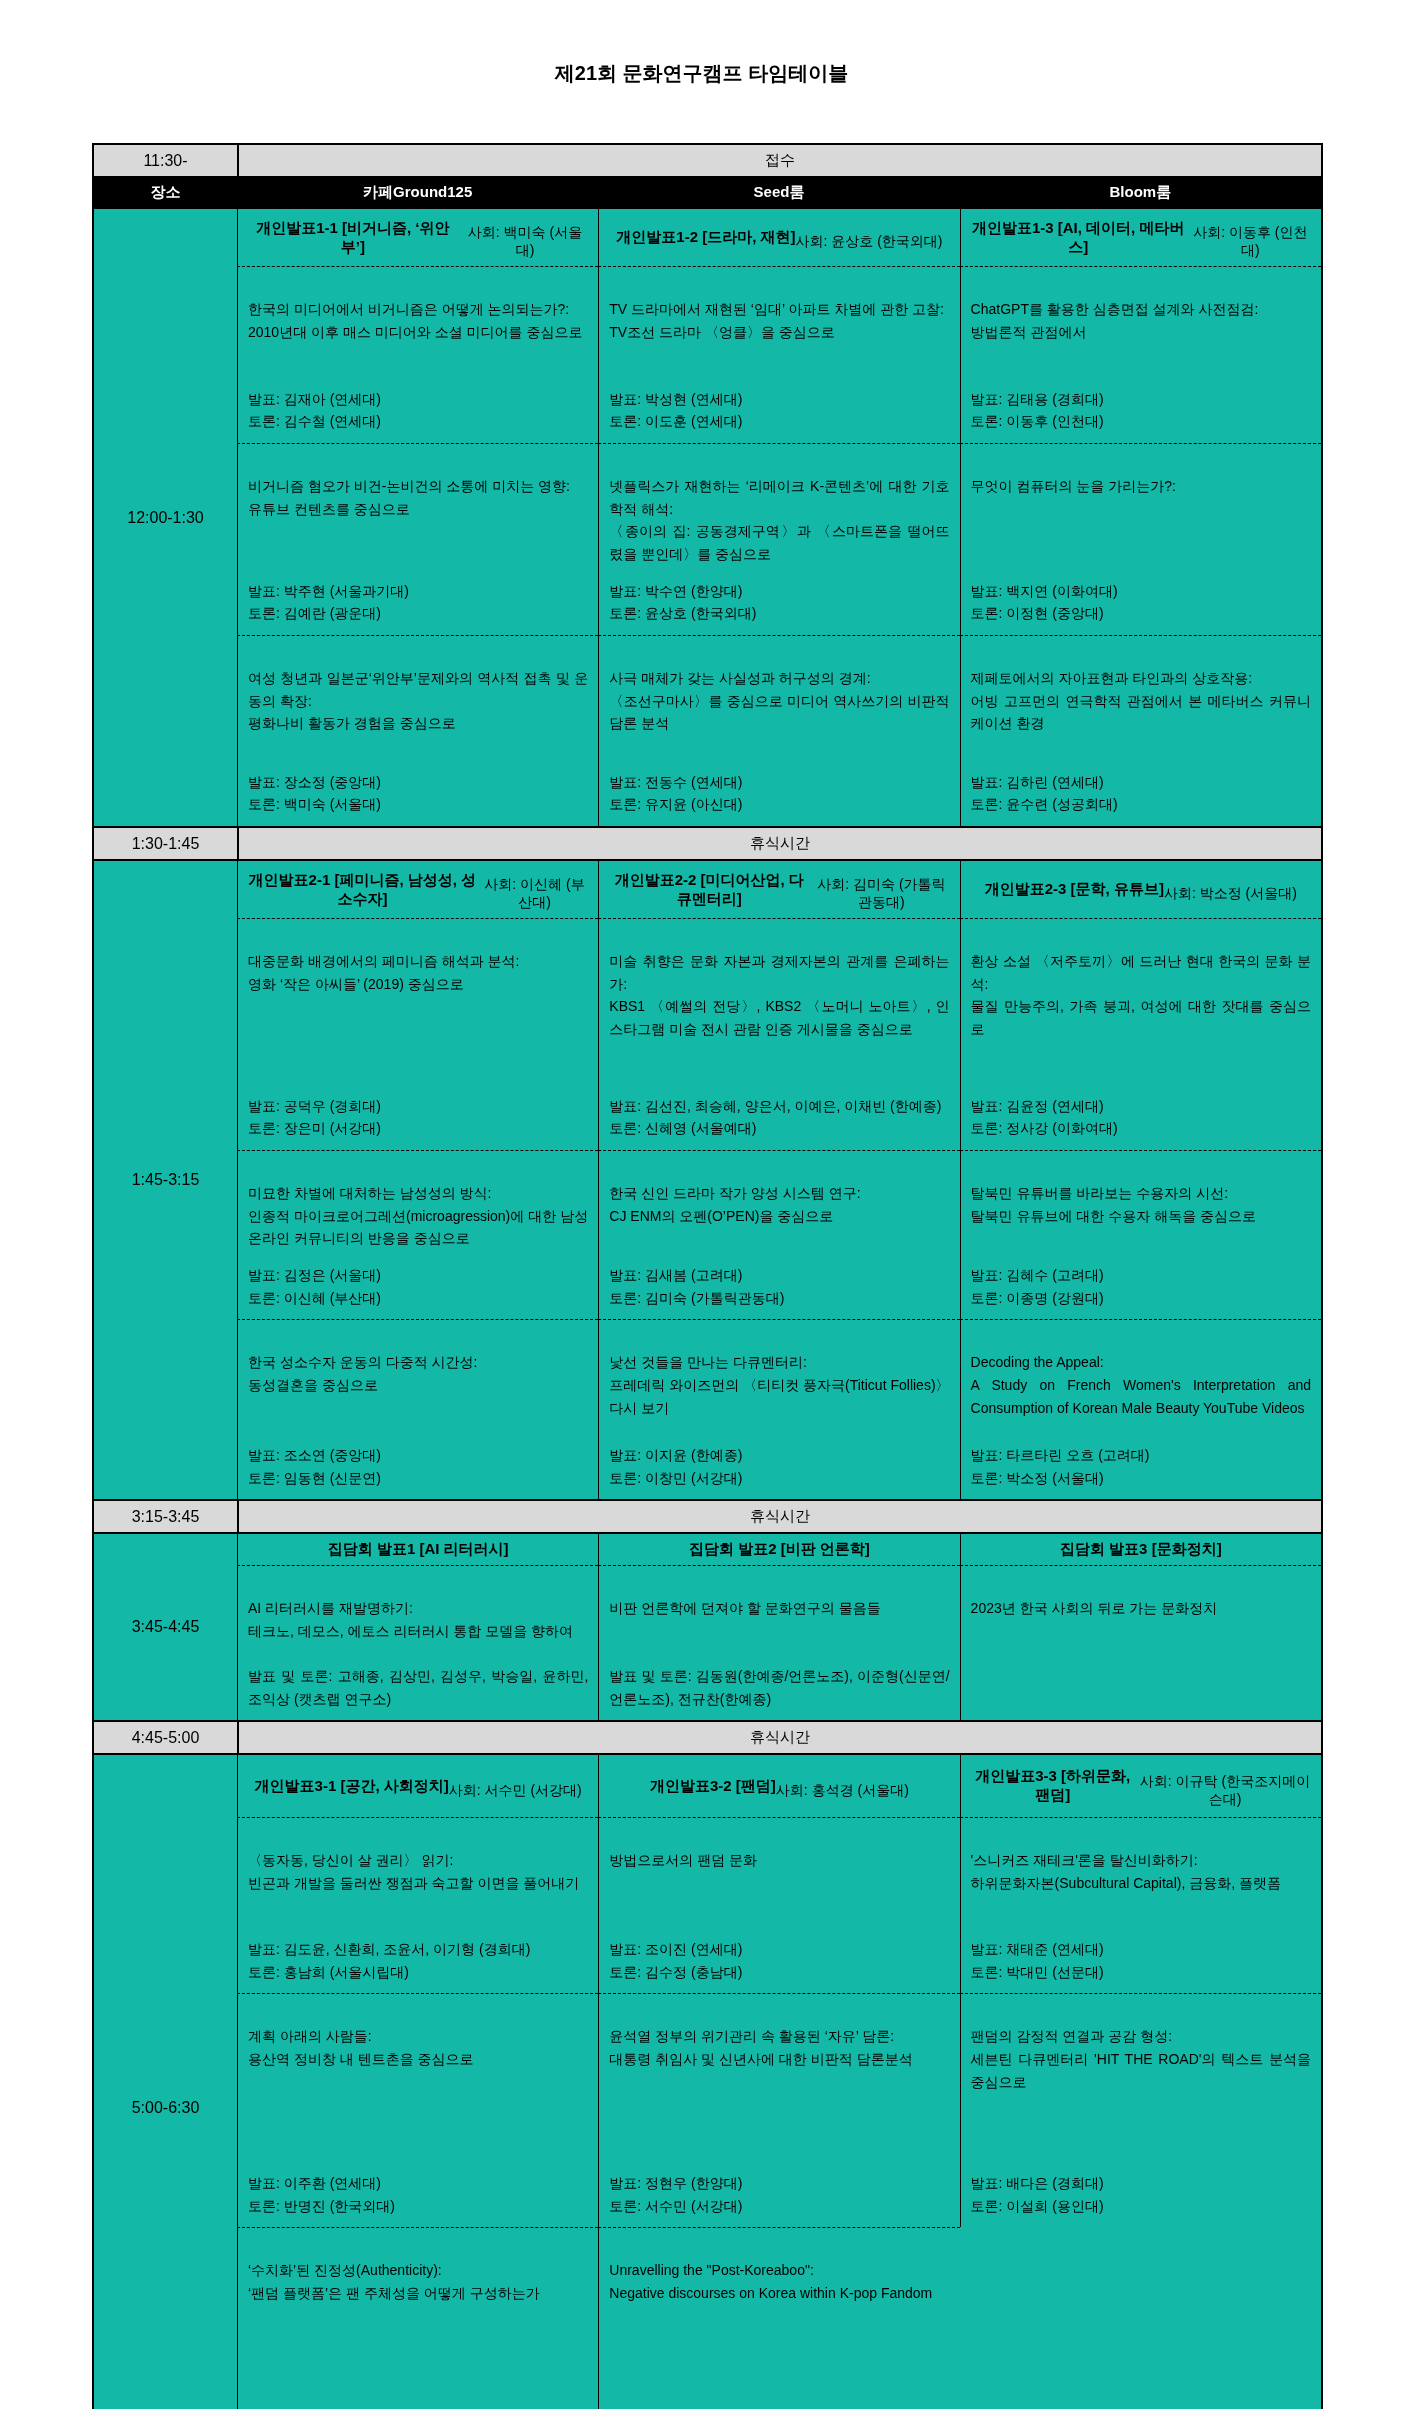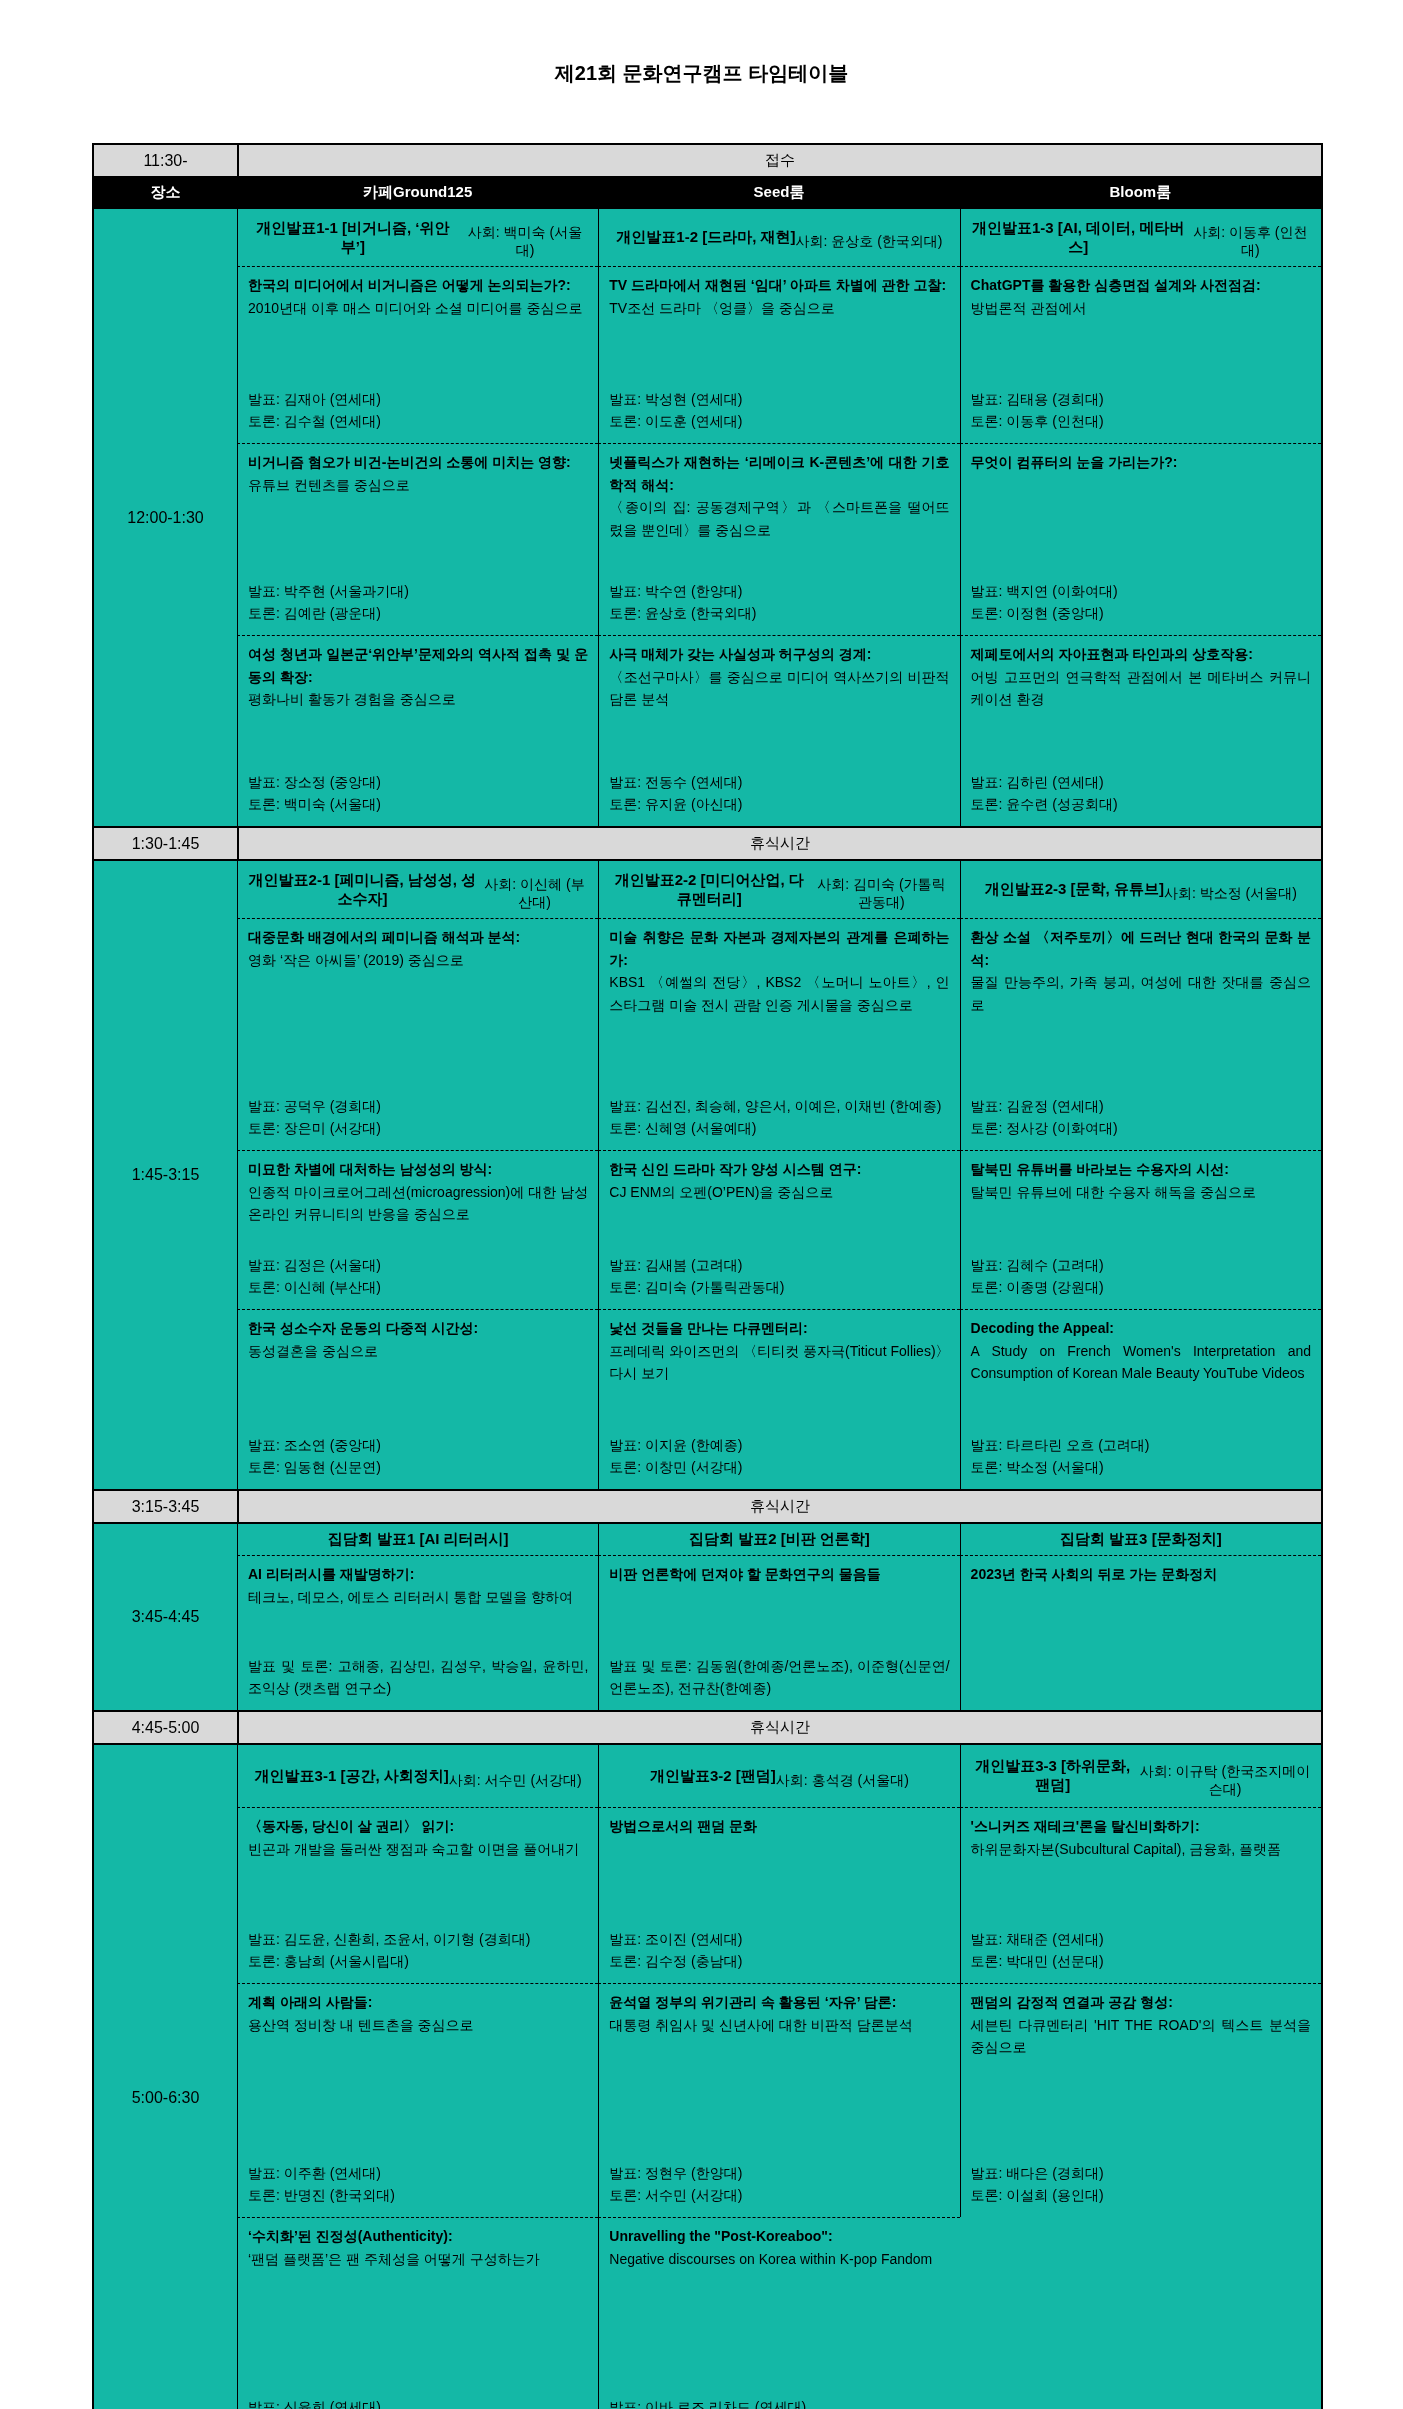--- a/index.html
+++ b/index.html
@@ -18,21 +18,21 @@
     border-left:2px solid #000;}
   .session{grid-template-columns:143px 361.3px 361.3px 1fr;}
   .session .time-cell{grid-column:1;}
   .rcell{border-left:1px solid #000;box-sizing:border-box;}
   .sess-head{display:flex;flex-direction:row;align-items:center;justify-content:center;
     text-align:center;padding:6px 8px;}
   .sess-title{font-weight:bold;font-size:15px;}
   .sess-mod{font-size:14px;margin-top:9px;}
   .talk{border-top:1px dashed #000;display:flex;flex-direction:column;
     justify-content:space-between;padding:7px 10px 10px 10px;font-size:14px;line-height:1.62;}
-  .talk-title{font-weight:bold;text-align:justify;}
+  .talk-title{font-weight:normal;text-align:justify;margin-top:24px;}
   .talk-sub{text-align:justify;}
   .talk-people{margin-top:14px;}
   .talk-people div{text-align:justify;}
   
   .s0-h{min-height:56px}.s0-t0{min-height:177px}.s0-t1{min-height:192px}.s0-t2{min-height:191px}
   .s1-h{min-height:55px}.s1-t0{min-height:232px}.s1-t1{min-height:159px}.s1-t2{min-height:180px}
   .s2-h{min-height:30px}.s2-t0{min-height:155px}
   .s3-h{min-height:62px}.s3-t0{min-height:176px}.s3-t1{min-height:183px}.s3-t2{min-height:234px}
 </style>
 </head>

